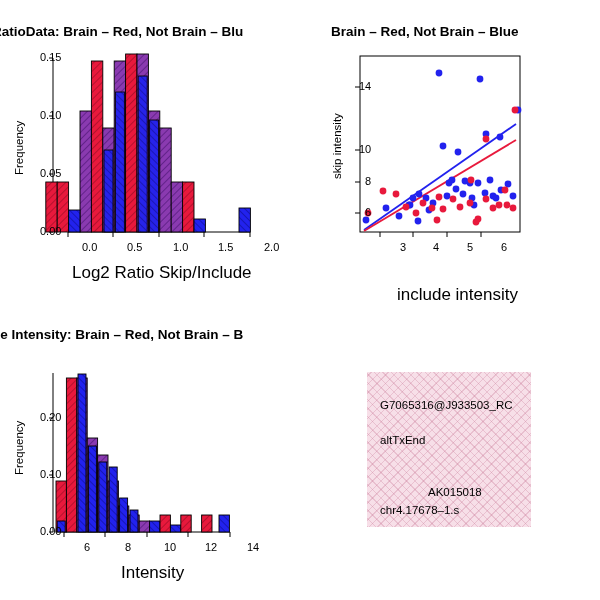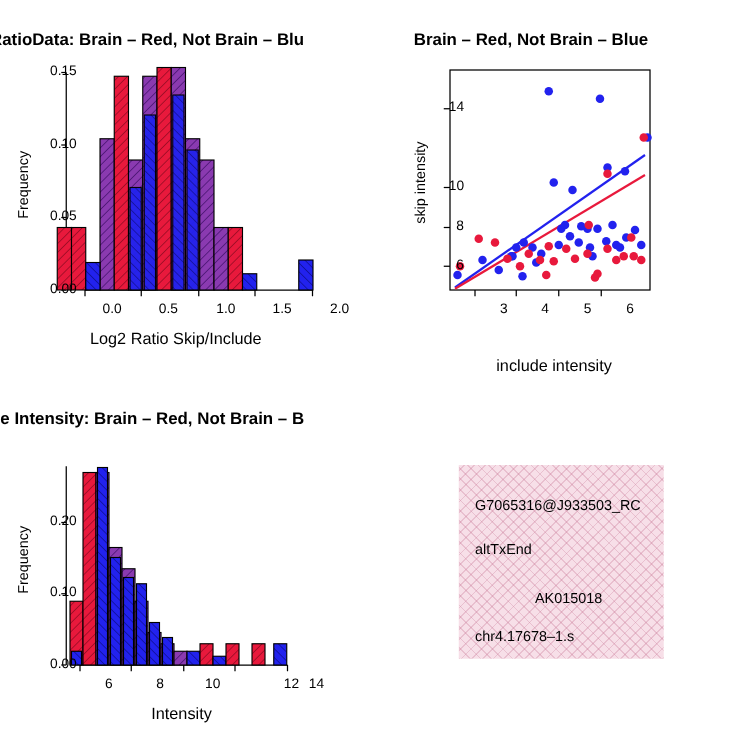--- a/index.html
+++ b/index.html
@@ -19,21 +19,21 @@
     position: absolute;
   }
   .ptitle {
     font-family: "Liberation Sans", sans-serif;
     font-weight: bold;
     font-size: 13.5px;
     white-space: nowrap;
     color: #000;
   }
   .axis-label {
-    font-size: 13px;
+    font-size: 17px;
     white-space: nowrap;
   }
   .tick-label {
     font-size: 11px;
     position: absolute;
     white-space: nowrap;
     padding-left: 24px;
   }
   .vert-label {
     position: absolute;
@@ -307,27 +307,27 @@
     </g>
   </svg>
 
   <div class="tick-label" style="left:16px; top:225px;">0.00</div>
   <div class="tick-label" style="left:16px; top:168px;">0.10</div>
   <div class="tick-label" style="left:16px; top:111px;">0.20</div>
 
   <div class="tick-label" style="left:60px; top:241px;">6</div>
   <div class="tick-label" style="left:101px; top:241px;">8</div>
   <div class="tick-label" style="left:140px; top:241px;">10</div>
-  <div class="tick-label" style="left:181px; top:241px;margin-left:22px;">12</div>
+  <div class="tick-label" style="left:181px; top:241px;">12</div>
   <div class="tick-label" style="left:223px; top:241px;">14</div>
 
   <div class="axis-label" style="position:absolute; left:121px; top:263px;text-align:center;">Intensity</div>
   <div class="vert-label" style="left:13px; top:175px;">Frequency</div>
 </div>
 
 <div id="info-box">
   <div class="hatch"></div>
   <div class="line" style="top:27px;">G7065316@J933503_RC</div>
   <div class="line" style="top:62px;">altTxEnd</div>
-  <div class="line" style="top:101px;padding-left:48px;">AK015018</div>
+  <div class="line" style="top:114px;padding-left:48px;">AK015018</div>
   <div class="line" style="top:132px;">chr4.17678–1.s</div>
 
 </div>
 
 </body></html>

